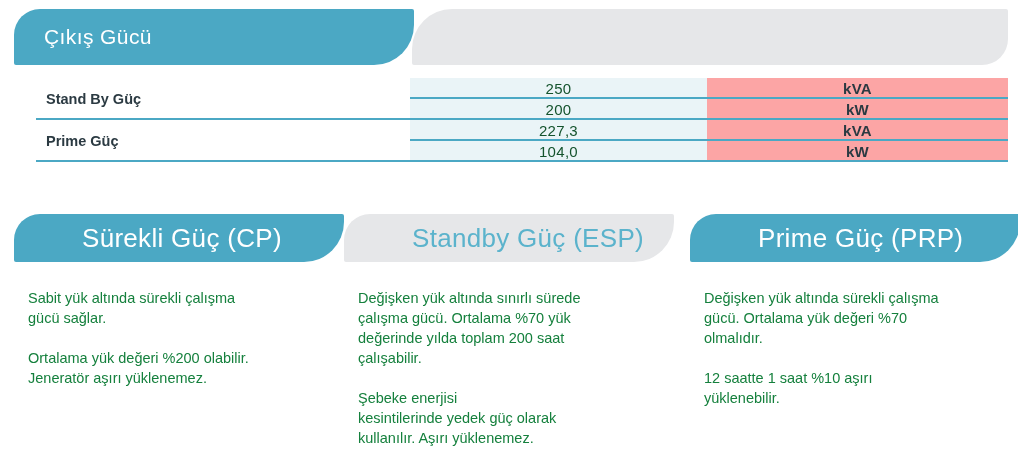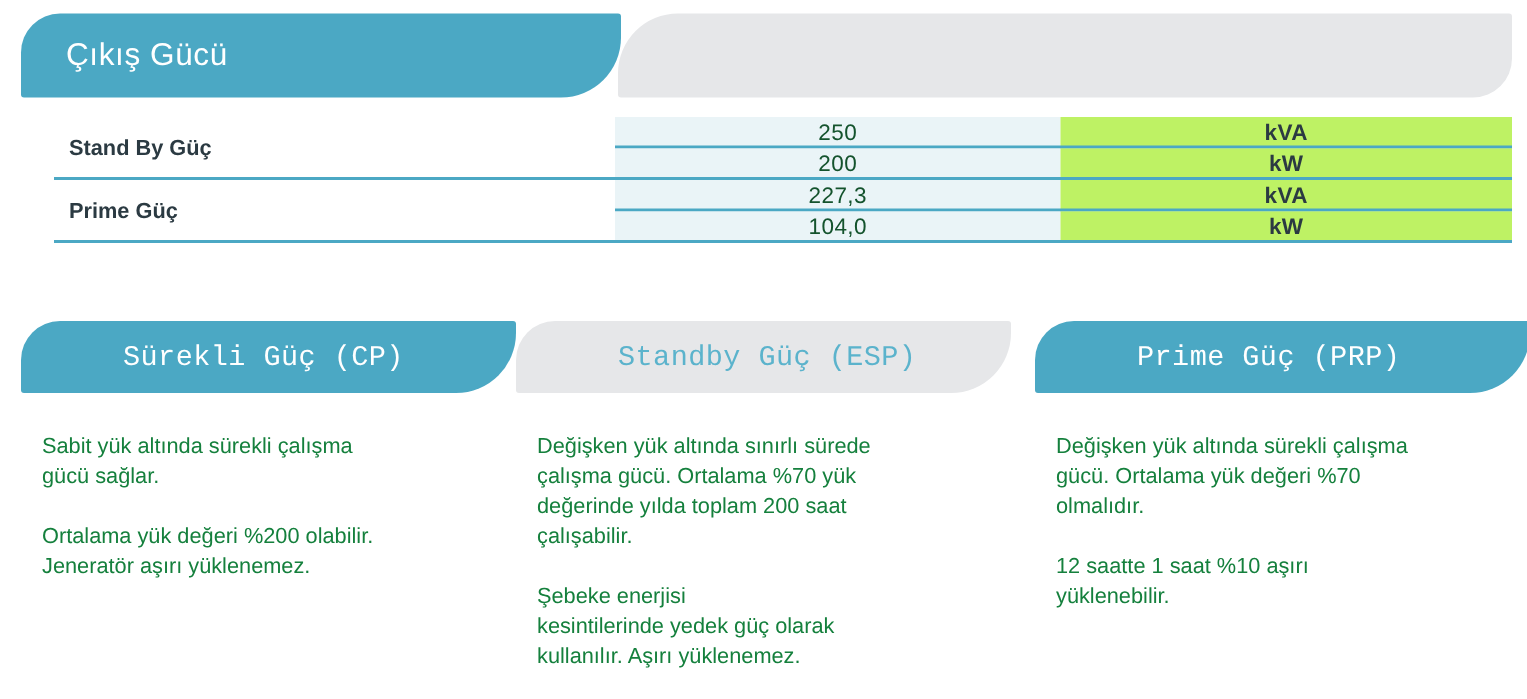--- a/index.html
+++ b/index.html
@@ -100,21 +100,21 @@
     color: #14532d;
     letter-spacing: 0.3px;
   }
   .tunit {
     position: absolute;
     left: 707px;
     top: 0;
     width: 301px;
     height: 21px;
     line-height: 21px;
-    background: #bef264;
+    background: #fca5a5;
     text-align: center;
     font-size: 15px;
     font-weight: bold;
     color: #2B3A42;
     letter-spacing: 0.3px;
   }
   
   .rule-short {
     position: absolute;
     left: 410px;
@@ -149,25 +149,24 @@
   #card-prp { left: 690px; }
 
   .card-header {
     position: relative;
     height: 48px;
     display: flex;
     align-items: center;
     border-radius: 26px 2px 40px 2px;
   }
   .card-header .pill-text {
-    font-size: 19px;
+    font-size: 26px;
     padding-left: 68px;
     letter-spacing: 0.3px;
     white-space: nowrap;
-    font-family: Liberation Mono, monospace;
   }
   .card-header.teal {
     background: #4BA8C4;
   }
   .card-header.teal .pill-text { color: #ffffff; }
   .card-header.gray {
     background: #E6E7E9;
   }
   .card-header.gray .pill-text { color: #5BB3CC; }
 

